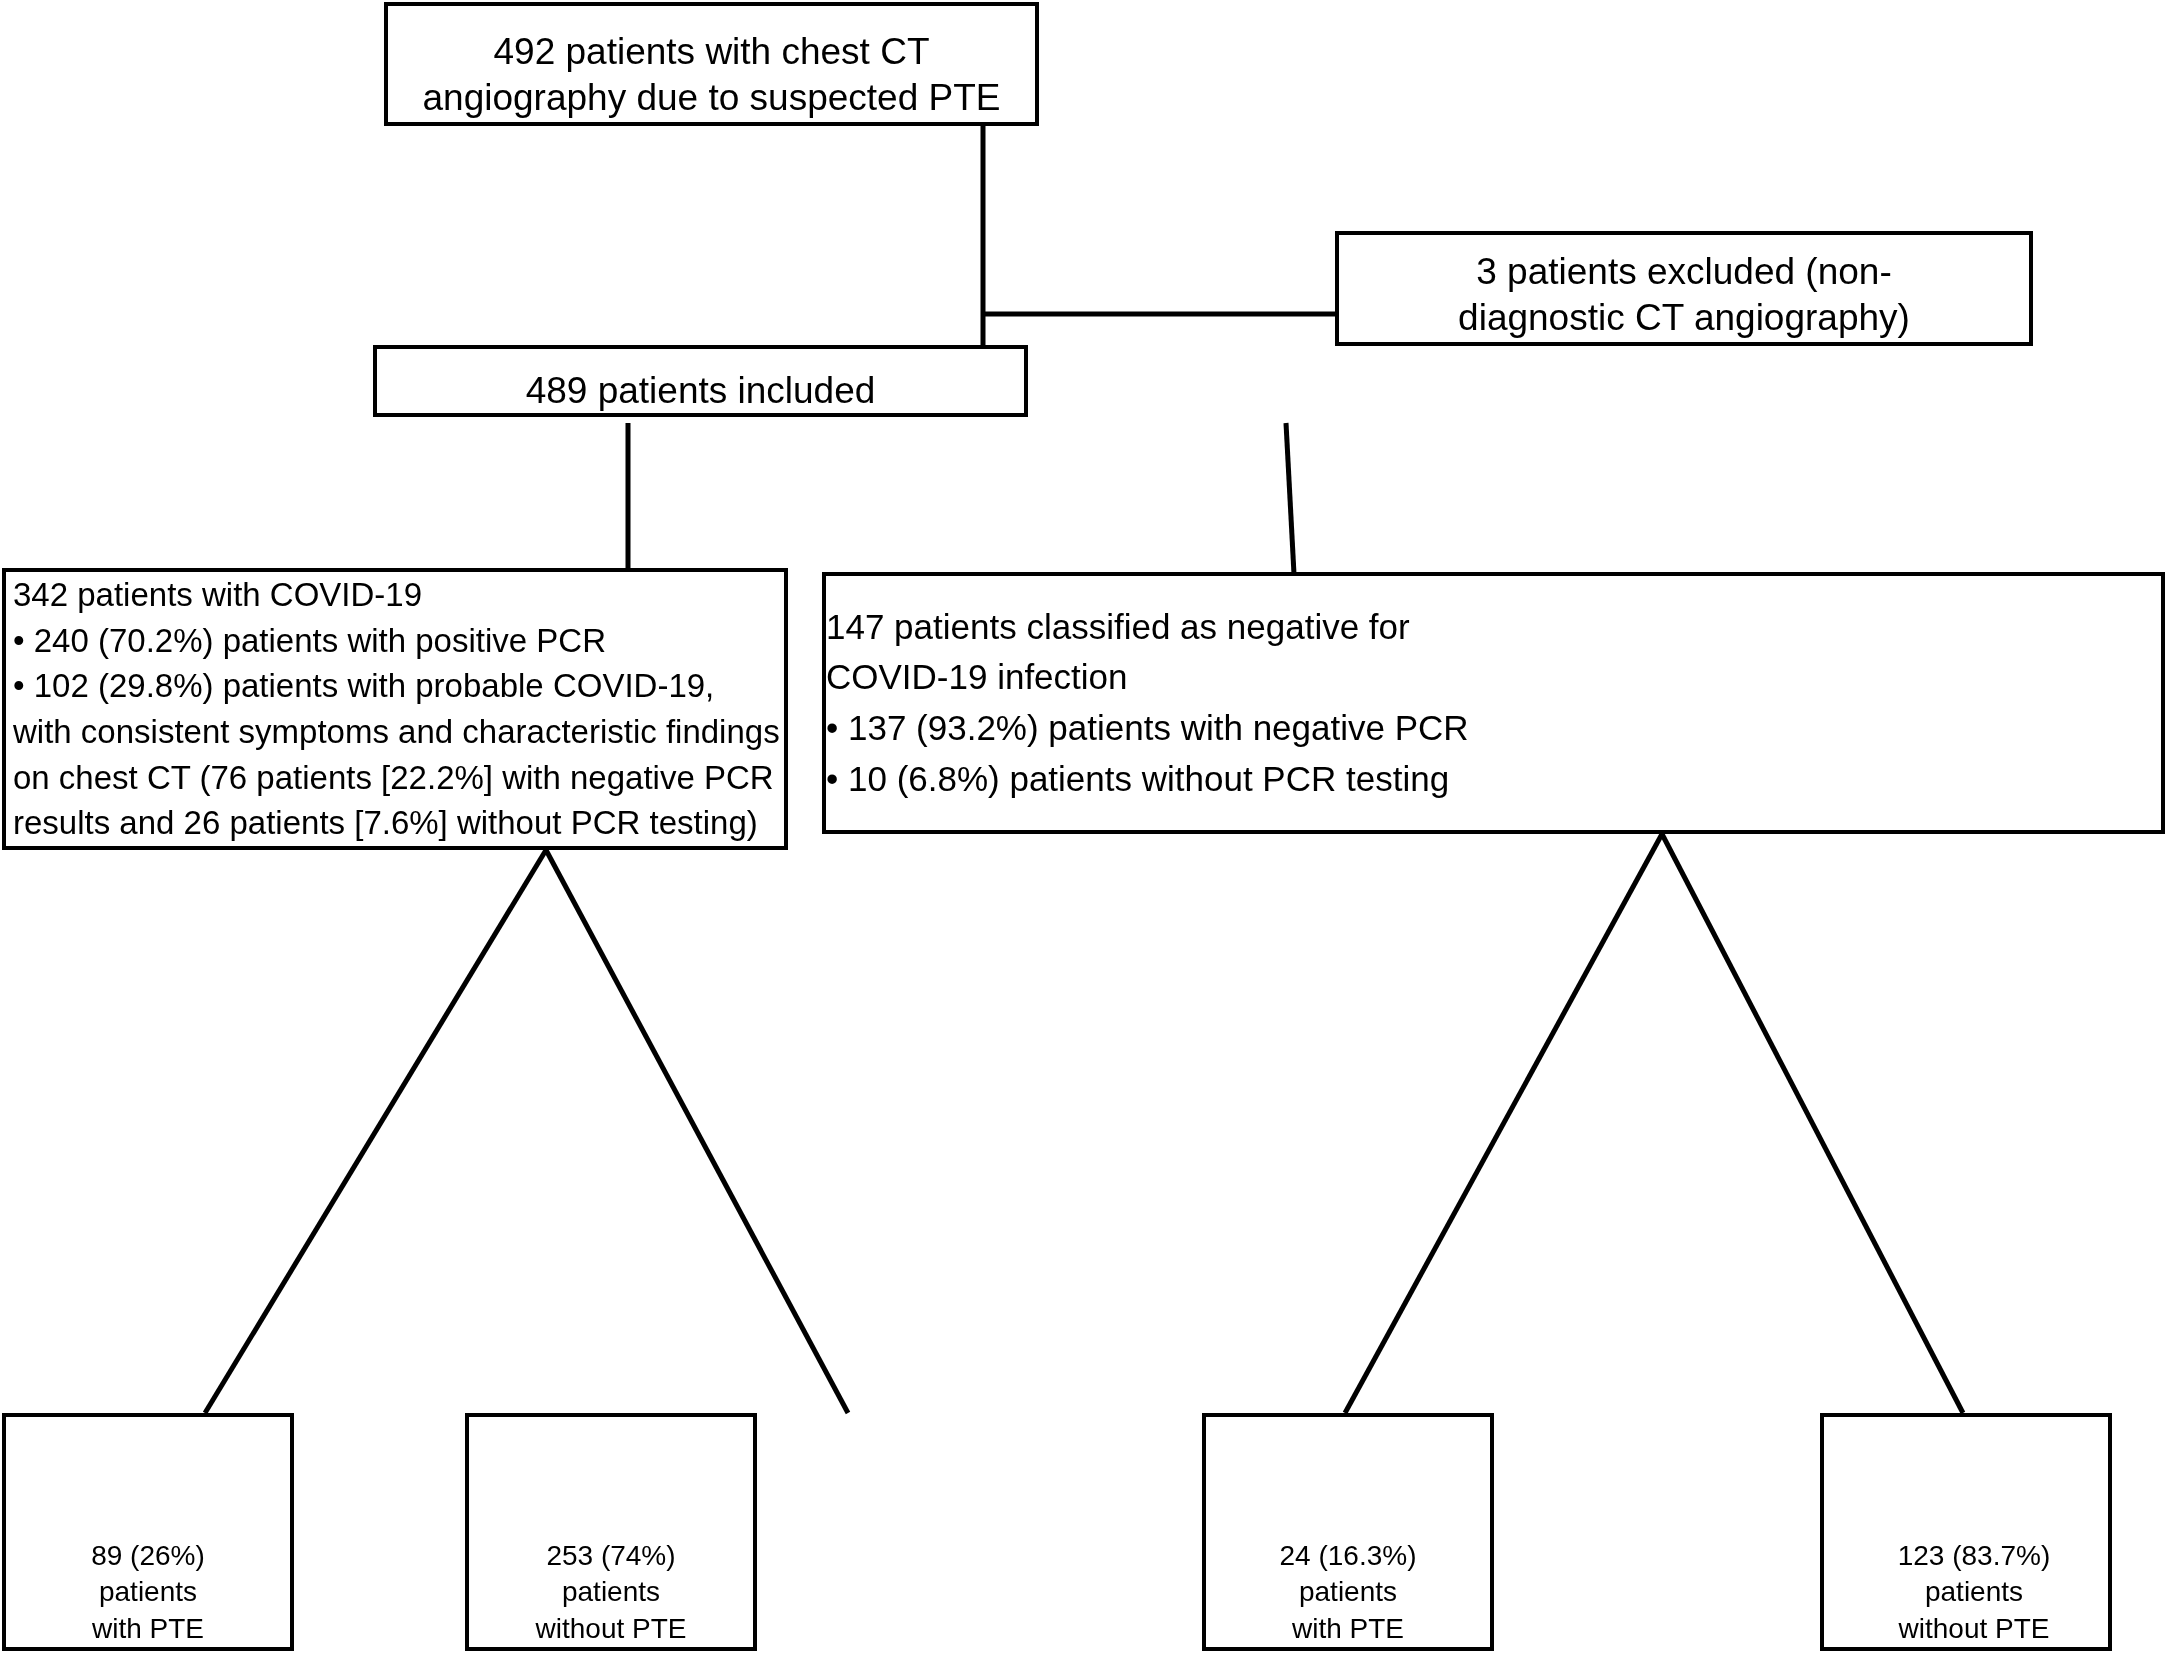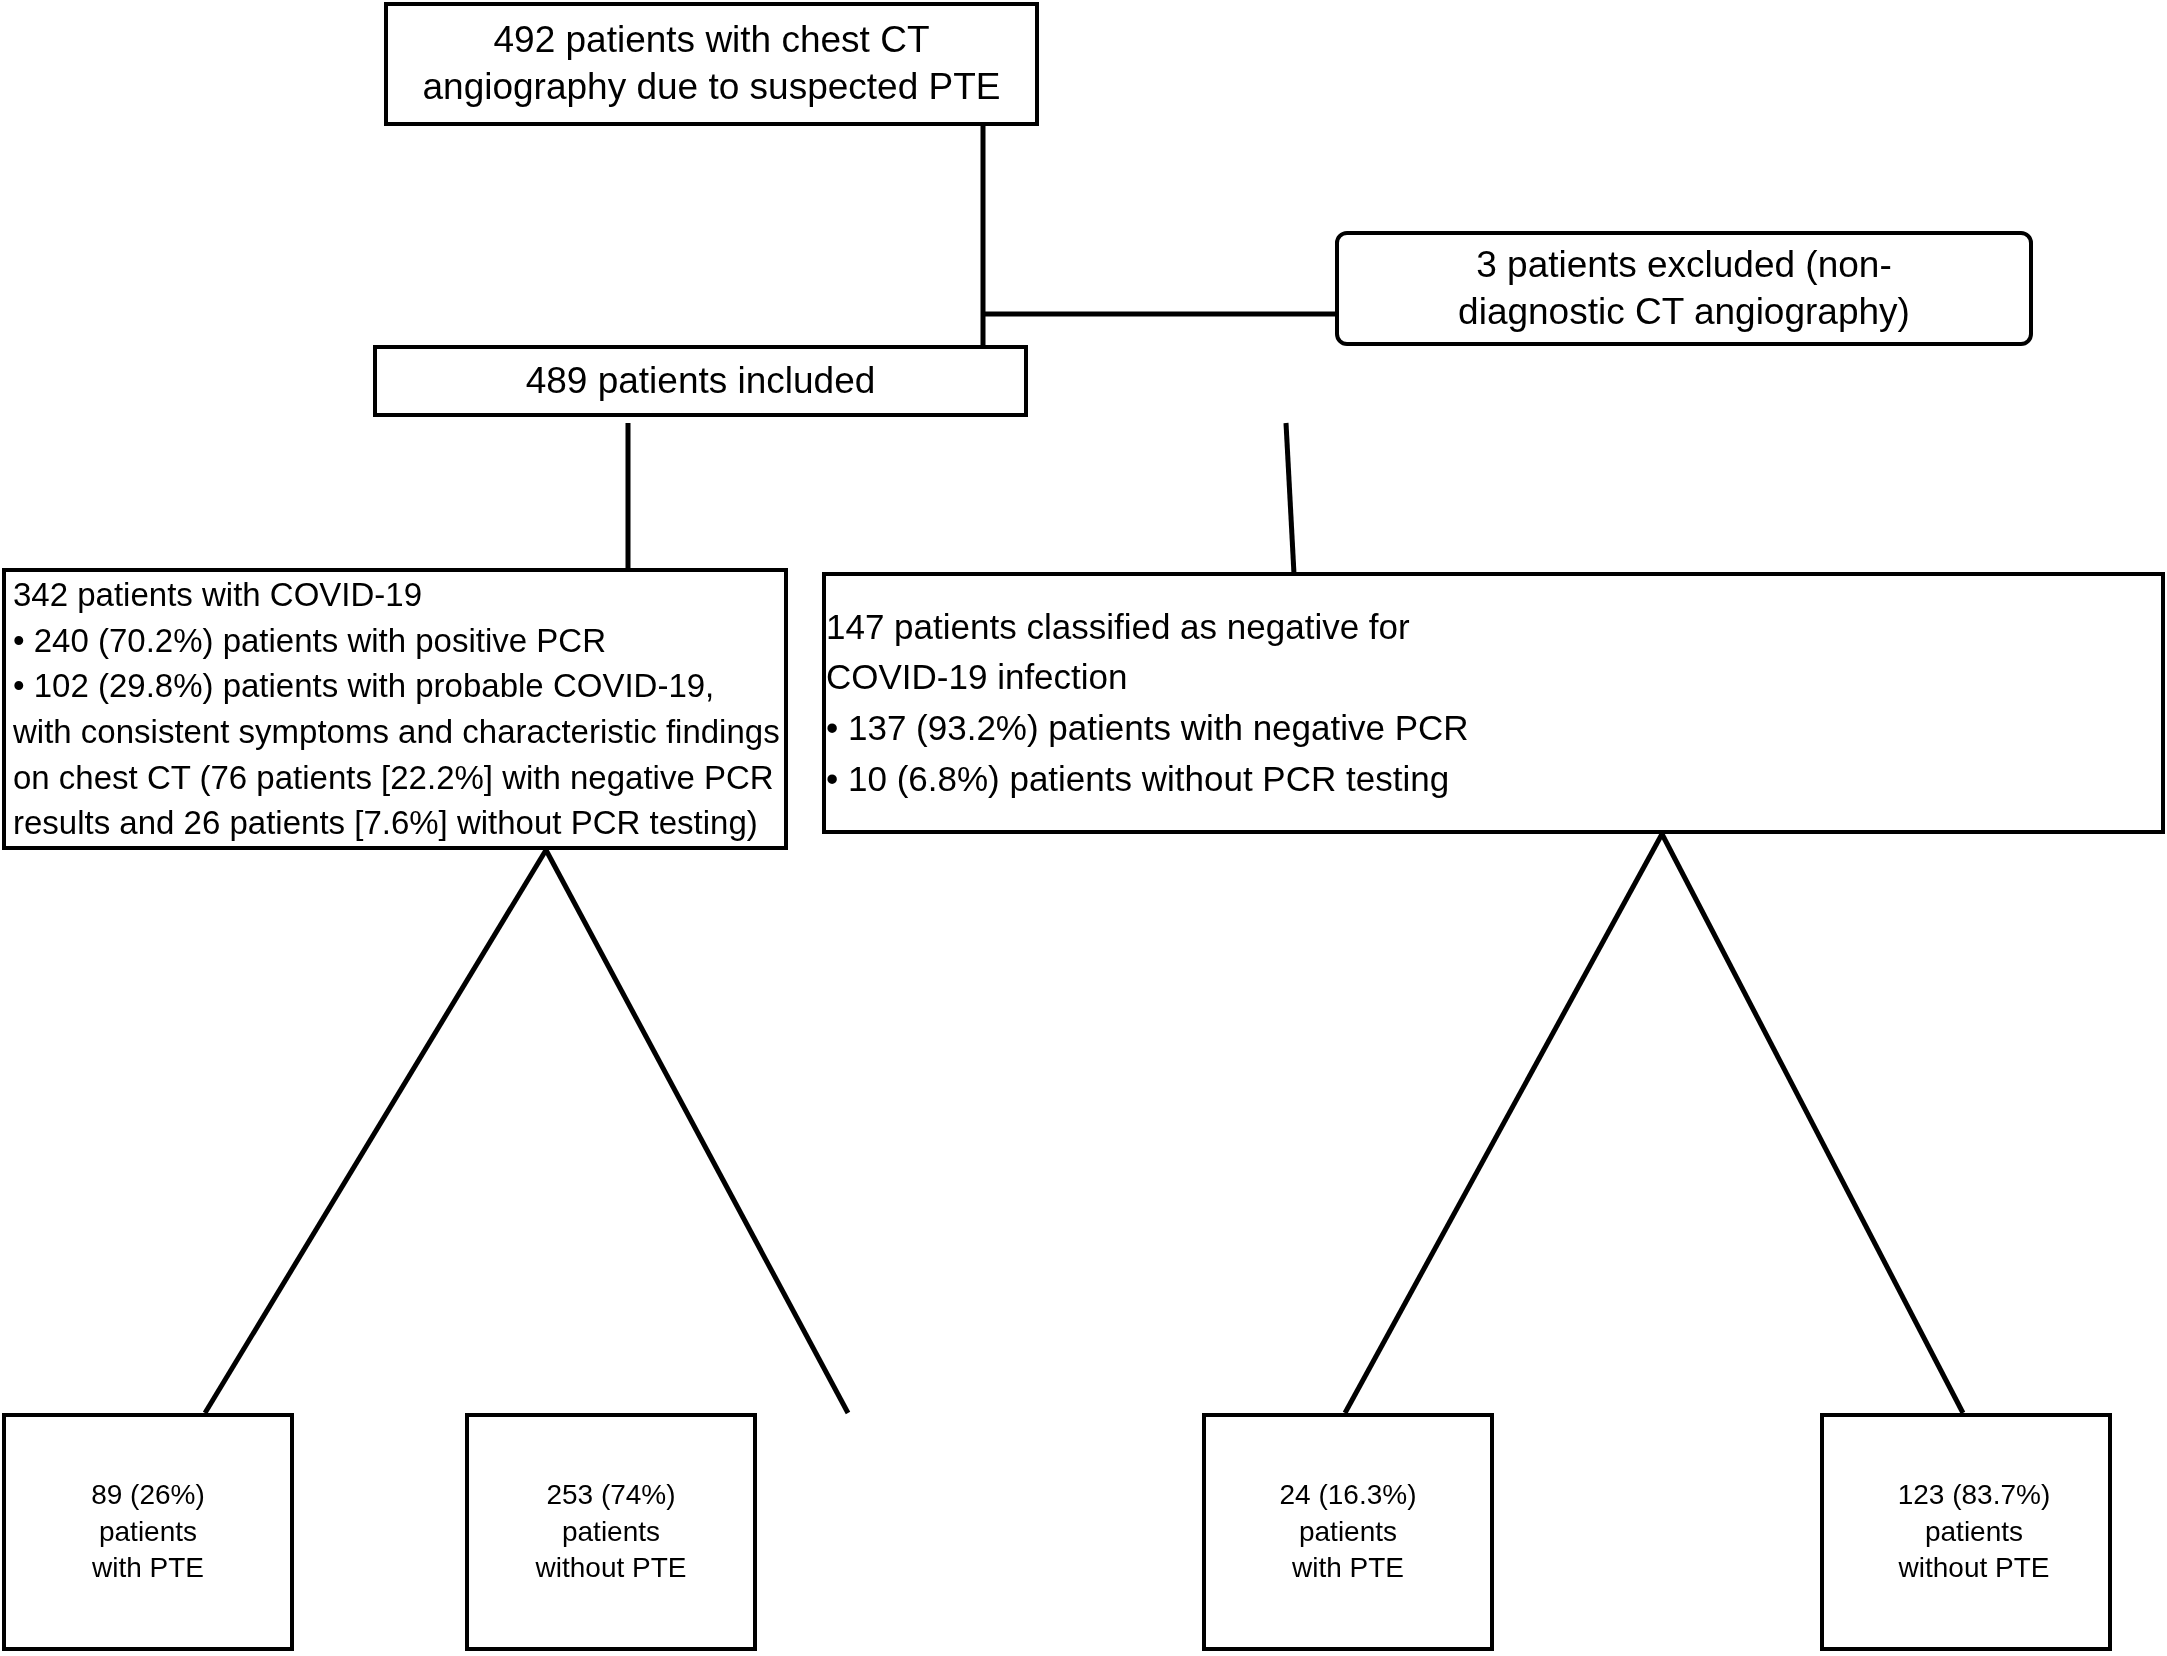--- a/index.html
+++ b/index.html
@@ -22,21 +22,21 @@
     width: 2167px;
     height: 1656px;
     pointer-events: none;
   }
   .node-box {
     position: absolute;
     box-sizing: border-box;
     background: #ffffff;
     border: 4px solid #000000;
     display: flex;
-    align-items: center;
+    align-items: flex-end;
     justify-content: center;
   }
   .node-text {
     color: #000000;
     font-family: "Liberation Sans", sans-serif;
     white-space: pre-line;
   }
 
   
   #box-screened {
@@ -50,21 +50,20 @@
     line-height: 1.26;
     text-align: center;
   }
 
   
   #box-excluded {
     left: 1335px;
     top: 231px;
     width: 698px;
     height: 115px;
-    border-radius: 12px;
   }
   #box-excluded .node-text {
     font-size: 37px;
     line-height: 1.26;
     text-align: center;
   }
 
   
   #box-included {
     left: 373px;

